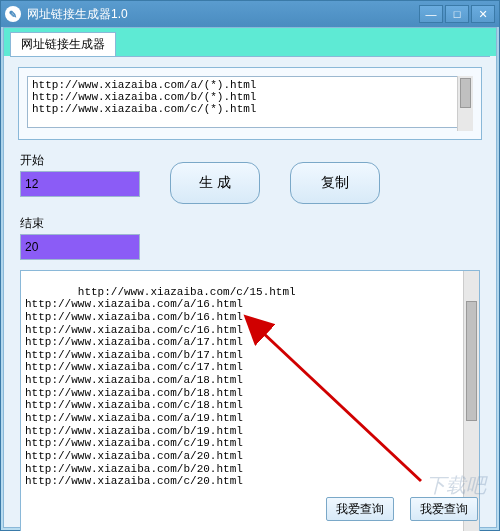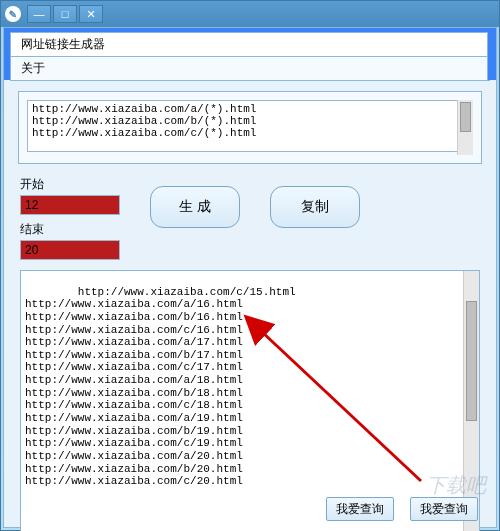--- a/index.html
+++ b/index.html
@@ -49,22 +49,21 @@
   }
   .client {
     position: absolute;
     top: 26px; left: 2px; right: 2px; bottom: 2px;
     background: #e8f2fa;
     border: 1px solid #8ab8d8;
   }
   .tabs {
     display: flex;
     padding: 4px 6px 0 6px;
-    background: #3b82f6;
-    flex-direction: column;
+    background: #5eead4;
   }
   .tab {
     padding: 3px 10px;
     background: #f5faff;
     border: 1px solid #8ab8d8;
     border-bottom: none;
     margin-right: 2px;
     font-size: 12px;
     cursor: pointer;
   }
@@ -99,25 +98,25 @@
   .input-area { height: 52px; }
   .controls {
     display: flex;
     align-items: flex-start;
     gap: 30px;
     padding: 4px 2px 10px 2px;
   }
   .ctrl-col { display: flex; flex-direction: column; gap: 2px; }
   .ctrl-col label { font-size: 12px; }
   .ctrl-col input {
-    width: 100px;
+    width: 120px;
     height: 20px;
     border: 1px solid #9cb8d0;
-    background: #b91c1c;
-    padding: 0 4px;
+    background: #8b5cf6;
+    padding: 12px 4px;
     font-size: 12px;
   }
   .bigbtn {
     width: 90px;
     height: 42px;
     background: linear-gradient(to bottom, #f0f8ff, #d8eaf8);
     border: 1px solid #7aa8c8;
     border-radius: 13px;
     font-size: 14px;
     cursor: pointer;
@@ -181,51 +180,51 @@
     border: 1px solid #999;
   }
 </style>
 </head>
 <body>
 
 <div class="window">
 
   <div class="titlebar">
     <div class="icon">✎</div>
+    <div class="title">网址链接生成器1.0</div>
     <div class="btns">
       <div class="btn">—</div>
       <div class="btn">□</div>
       <div class="btn">✕</div>
     </div>
   </div>
 
   <div class="client">
 
     <div class="tabs">
       <div class="tab active">网址链接生成器</div>
-      <div class="tab">关于</div>
     </div>
     <div class="tabline"></div>
 
     <div class="panel">
 
       <div class="groupbox" style="position:relative;">
         <textarea class="textarea input-area" readonly="" style="">http://www.xiazaiba.com/a/(*).html
 http://www.xiazaiba.com/b/(*).html
 http://www.xiazaiba.com/c/(*).html</textarea>
         <div class="scrollbar-v" style="top:8px;bottom:8px;right:8px;height:auto;">
           <div class="thumb" style="top:2px;height:30px;"></div>
         </div>
       </div>
 
       <div class="controls">
         <div class="ctrl-col">
           <label>开始</label>
           <input type="text" value="12" style="">
-          <label style="margin-top:4px;">结束</label>
+          <label style="margin-top:16px;">结束</label>
           <input type="text" value="20" style="">
         </div>
         <button class="bigbtn">生 成</button>
         <button class="bigbtn">复制</button>
       </div>
 
       <div class="output-box">
         <span>http://www.xiazaiba.com/c/15.html
 http://www.xiazaiba.com/a/16.html
 http://www.xiazaiba.com/b/16.html

